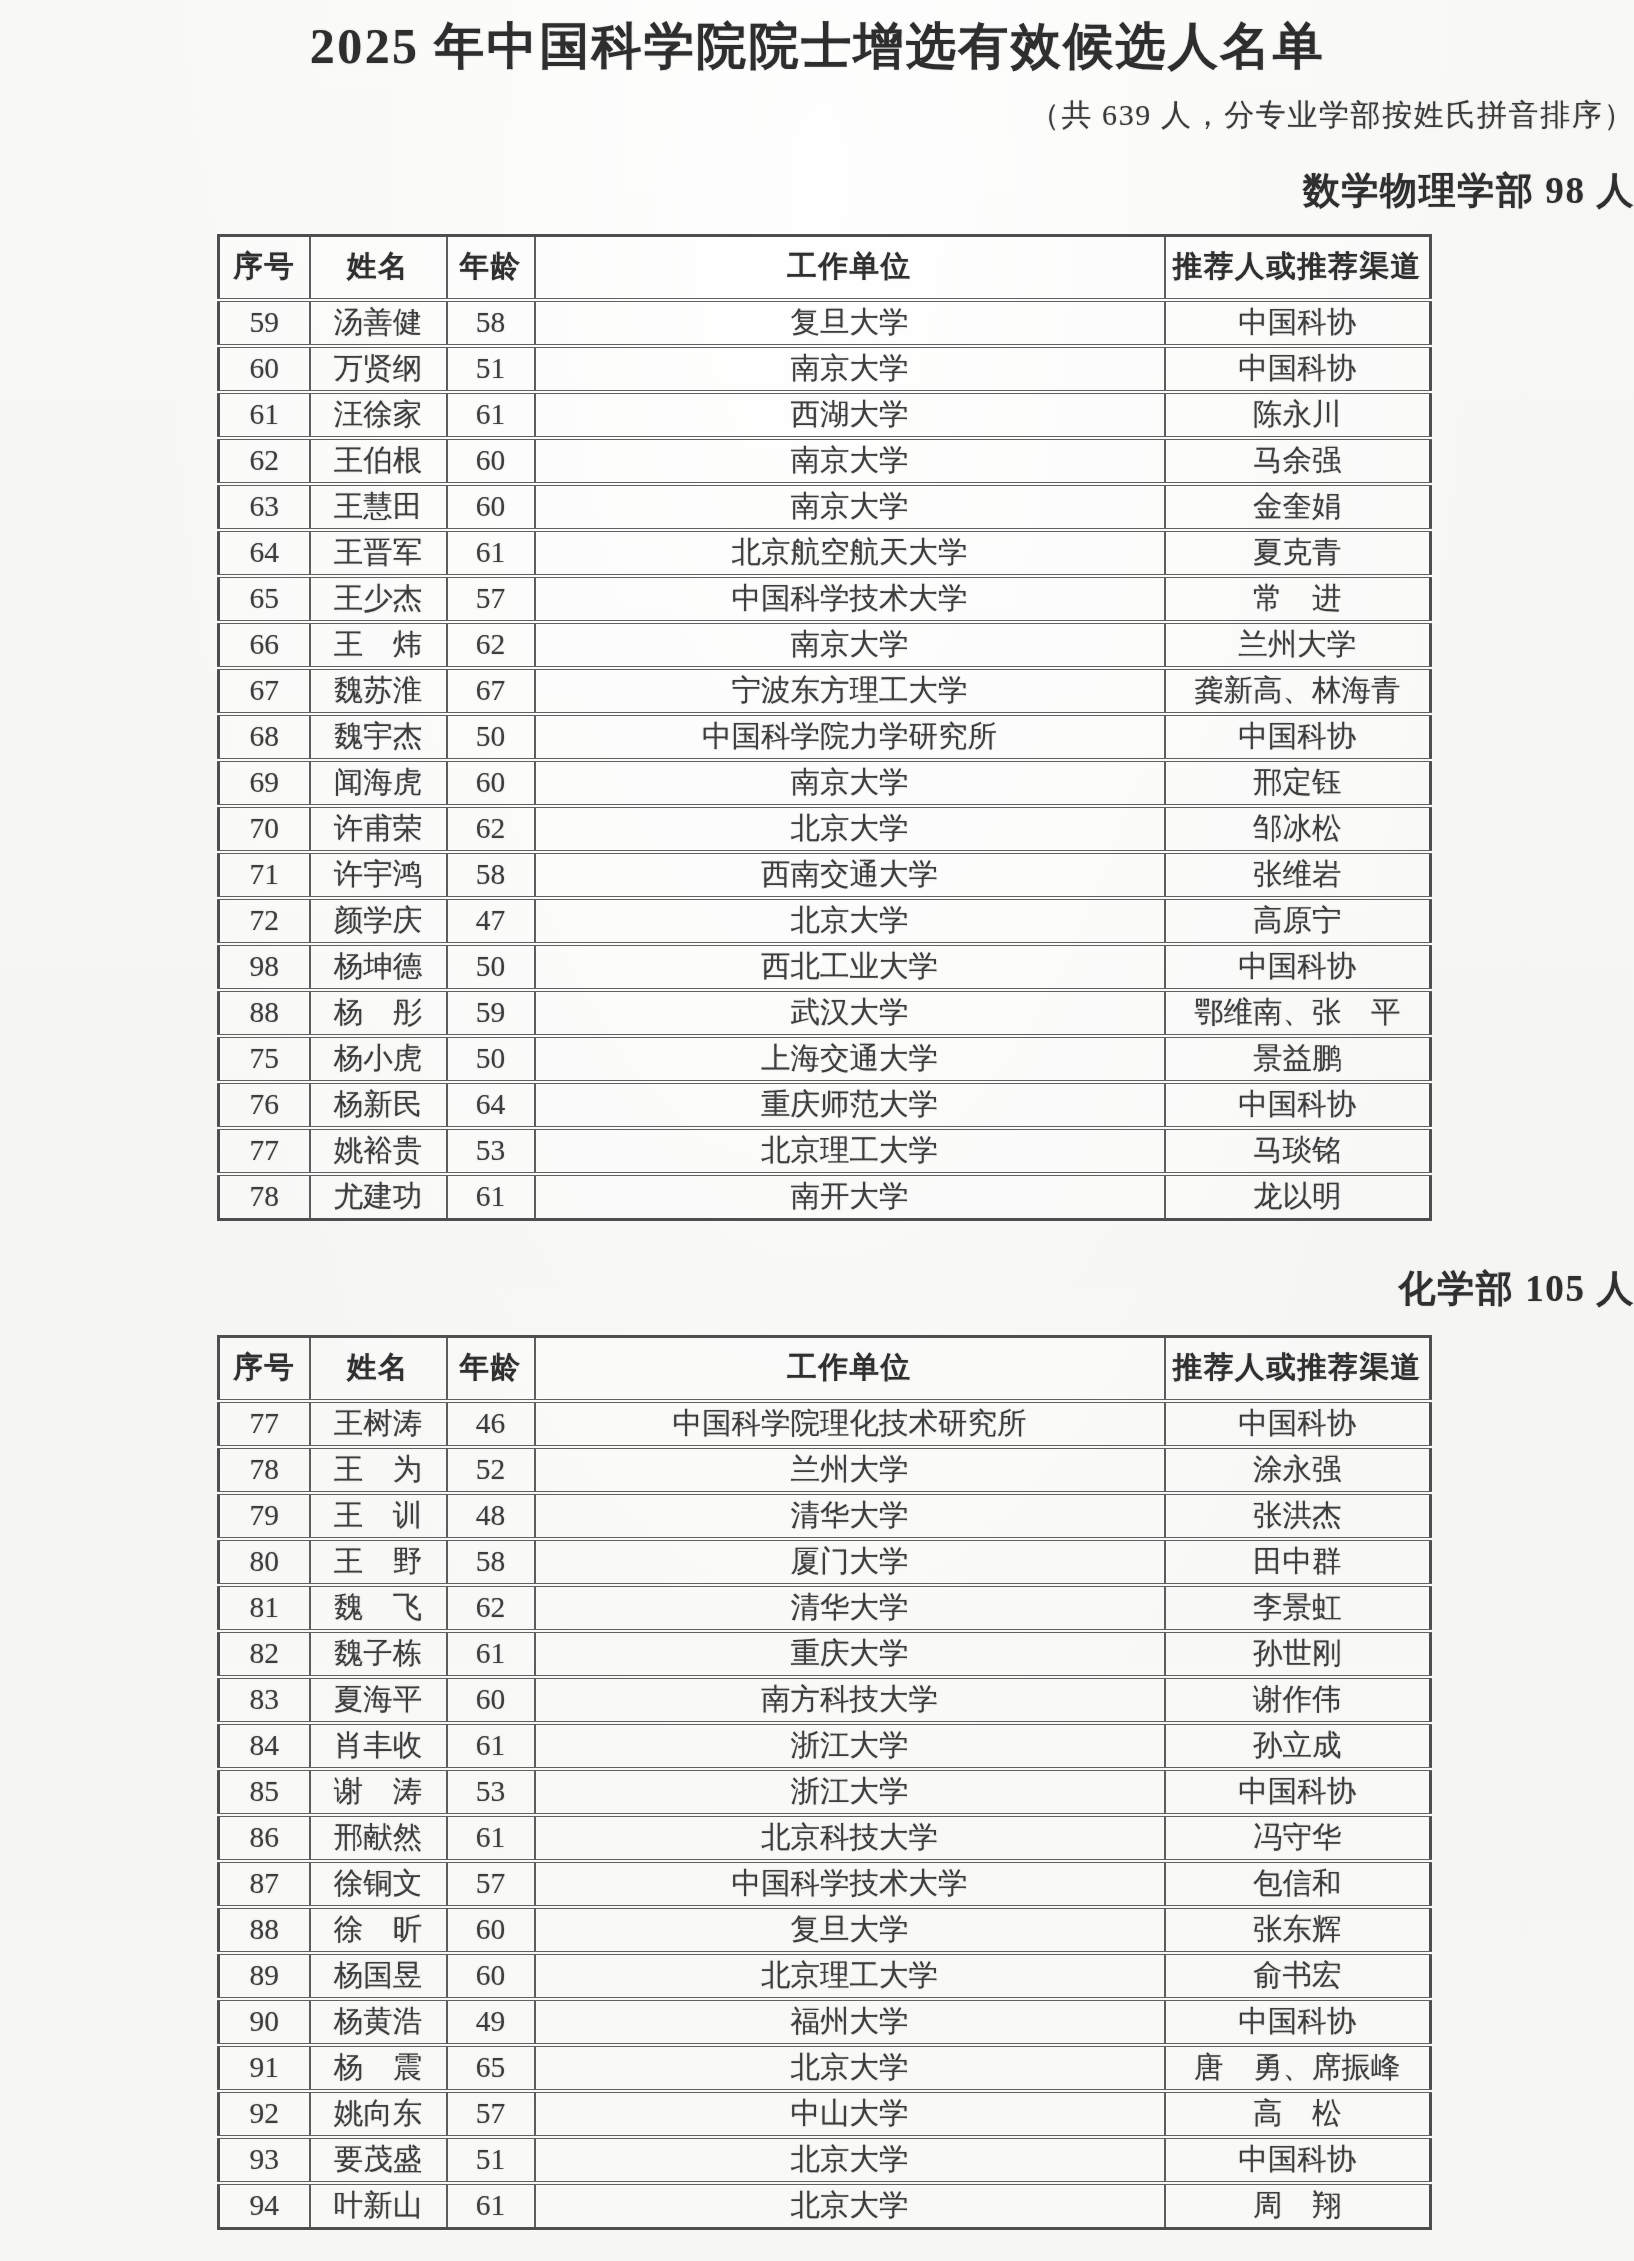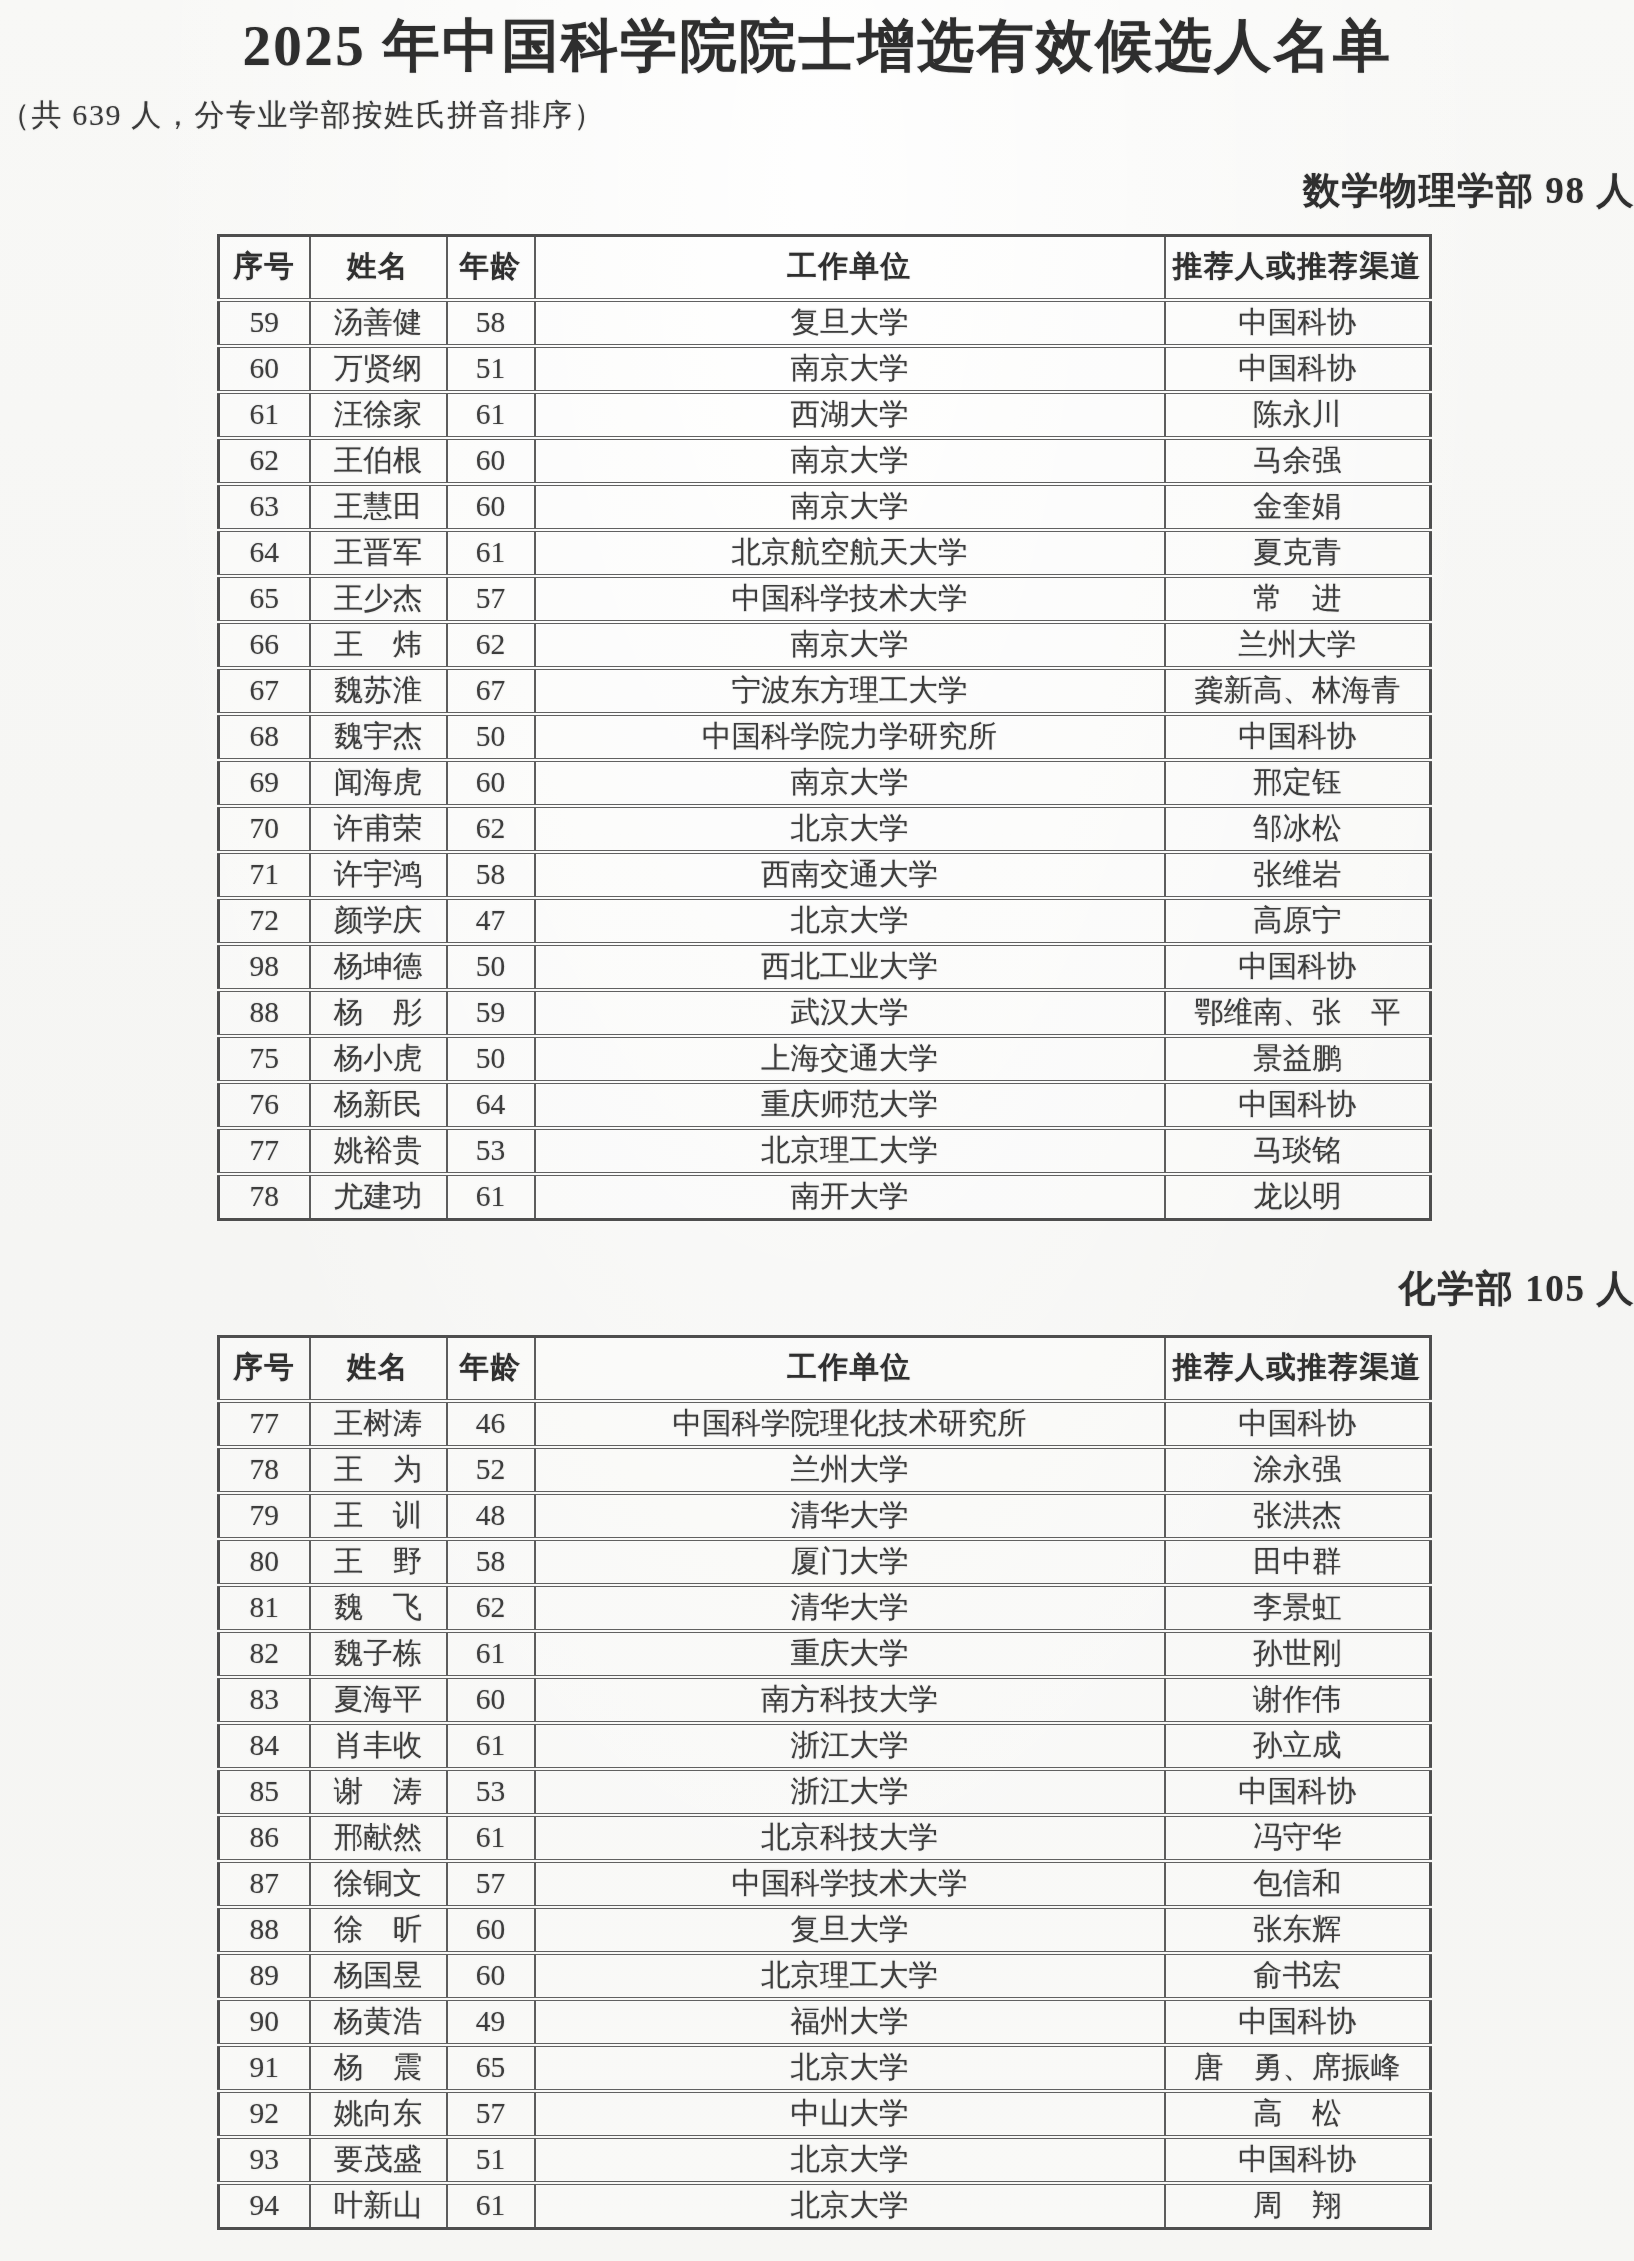--- a/index.html
+++ b/index.html
@@ -17,29 +17,29 @@
     padding-top: 17.6px;
     background:
       radial-gradient(ellipse at 50% 8%, rgba(255,255,255,.9), rgba(255,255,255,0) 60%),
       linear-gradient(180deg, #f8f8f6 0%, #f5f5f3 55%, #f6f6f3 100%);
   }
   .doc-text { text-shadow: 0 0 1.6px rgba(70,70,70,.38); }
 
   .title {
     margin: 0;
     text-align: center;
-    font-size: 57px;
+    font-size: 50px;
     line-height: 56px;
     font-weight: 700;
     letter-spacing: 2.4px;
     color: #2e2e2e;
   }
   .subtitle {
     margin-top: 22.3px;
-    text-align: left;
+    text-align: right;
     font-size: 30px;
     line-height: 37px;
     letter-spacing: 1.6px;
     color: #3a3a3a;
   }
   .dept-heading {
     margin: 0;
     text-align: right;
     font-size: 37px;
     line-height: 45px;

